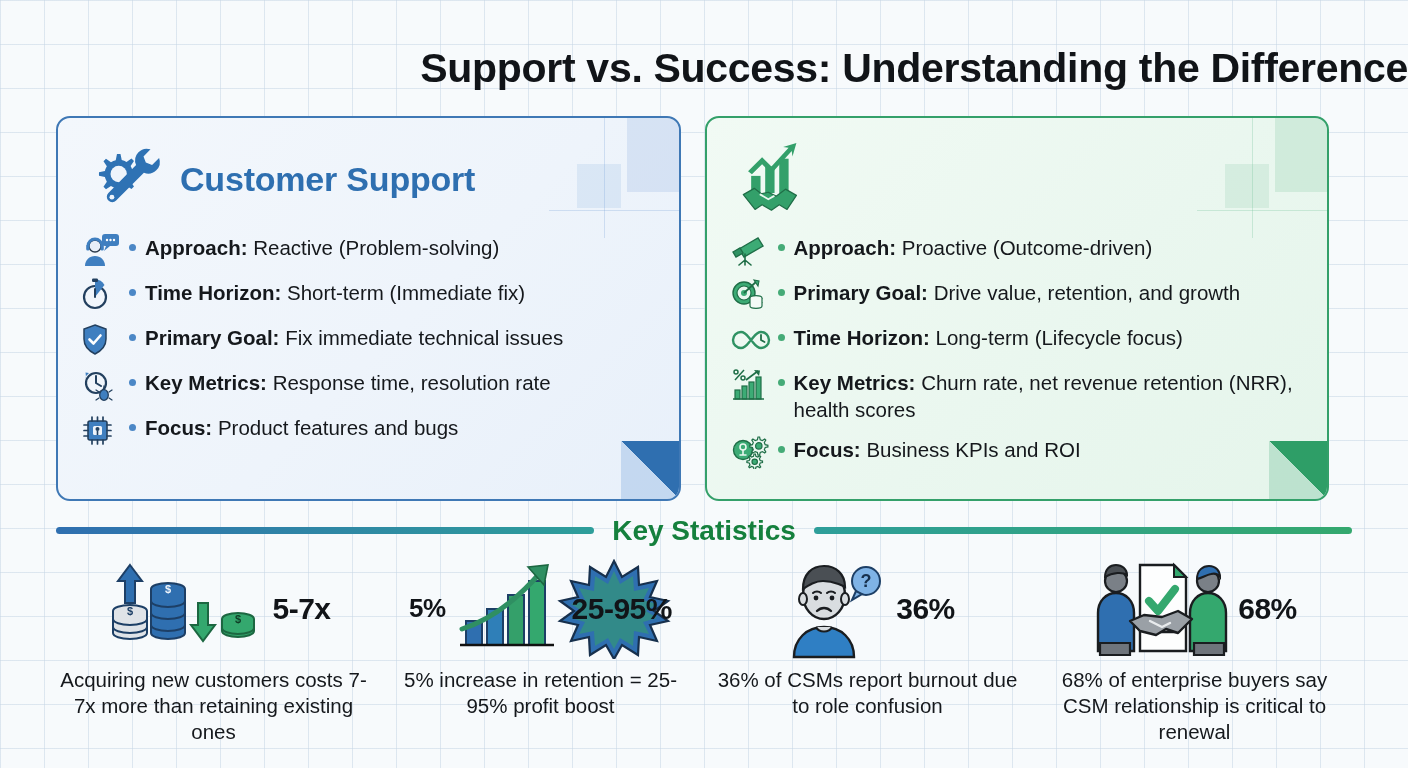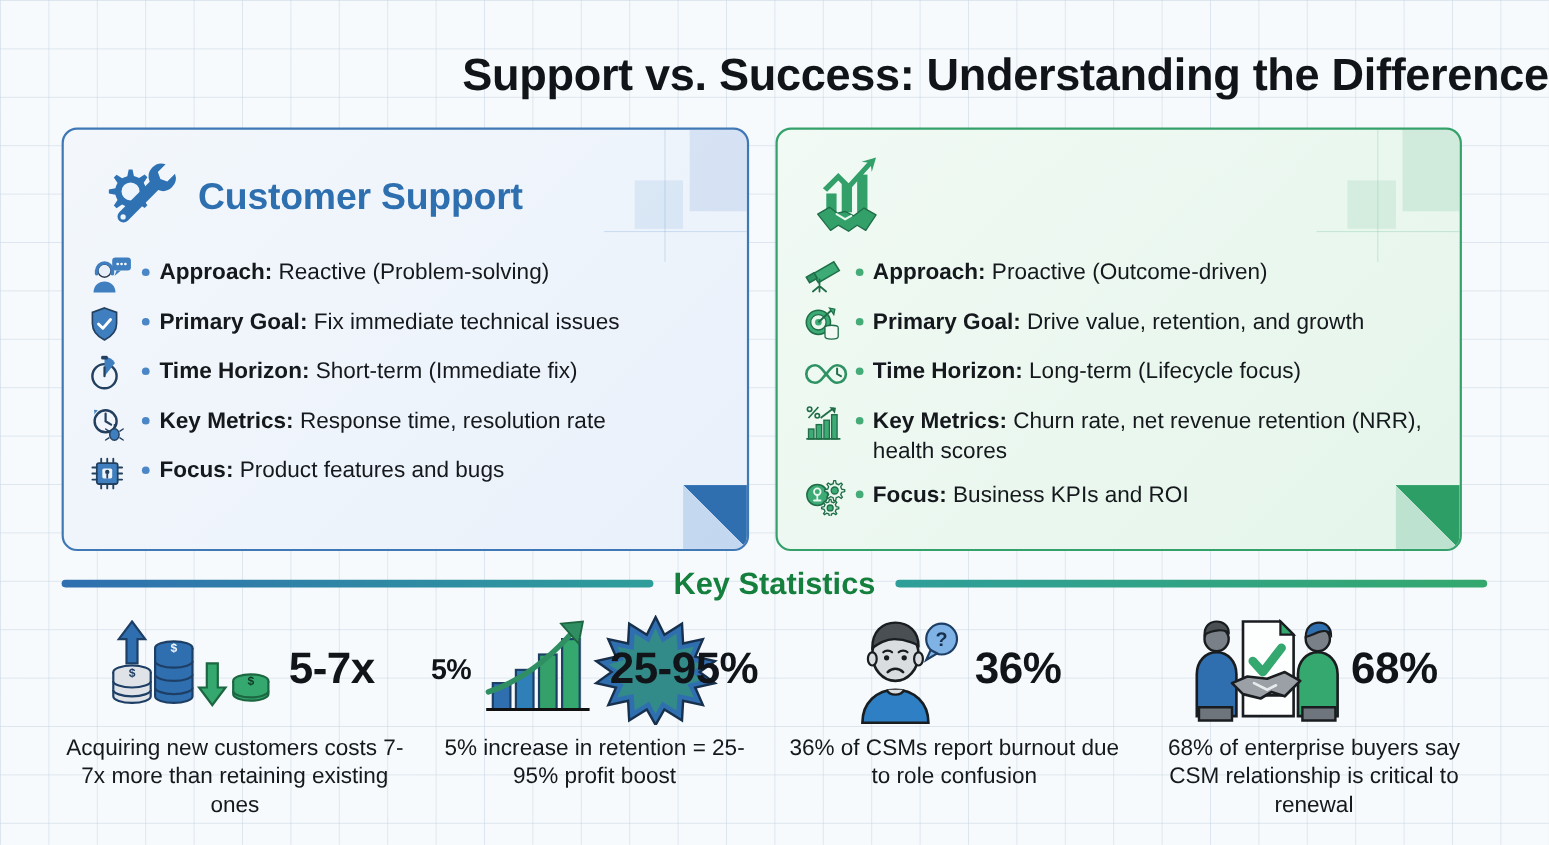--- a/index.html
+++ b/index.html
@@ -175,21 +175,21 @@
   }
   .stat-visual {
     height: 100px;
     display: flex;
     align-items: center;
     justify-content: center;
     gap: 6px;
   }
   .stat-visual svg { display: block; }
   .stat-value {
-    font-size: 40px;
+    font-size: 30px;
     font-weight: bold;
     color: #111418;
     letter-spacing: -0.5px;
   }
   .stat-value.small { font-size: 26px; }
   .stat-caption {
     font-size: 20.5px;
     color: #15181c;
     line-height: 1.28;
     margin-top: 8px;
@@ -241,39 +241,39 @@
             <path d="M3 33c0-6 4.5-10 10-10s10 4 10 10z" fill="#3f7fc0"></path>
           </svg>
         </span>
         <span class="dot"></span>
         <span class="row-text"><b>Approach:</b> <span>Reactive (Problem-solving)</span></span>
       </div>
 
       <div class="bullet-row">
         <span class="row-icon">
           <svg viewBox="0 0 40 34" width="40" height="34">
-            <path d="M13 2l11 4v10c0 7-5 12-11 15-6-3-11-8-11-15V6z" fill="#3f7fc0" stroke="#23405f" stroke-width="1.5"></path>
-            <path d="M7.5 16.5l4 4 7-8" fill="none" stroke="#fff" stroke-width="2.6" stroke-linecap="round" stroke-linejoin="round"></path>
-          </svg>
-        </span>
-        <span class="dot"></span>
-        <span class="row-text"><b>Primary Goal:</b> <span>Fix immediate technical issues</span></span>
-      </div>
-
-      <div class="bullet-row">
-        <span class="row-icon">
-          <svg viewBox="0 0 40 34" width="40" height="34">
             <circle cx="13" cy="19" r="11" fill="none" stroke="#23405f" stroke-width="2.2"></circle>
             <path d="M13 1.5a11 11 0 0 1 9.5 5.4L13 19z" fill="#3f7fc0"></path>
             <rect x="10" y="0.5" width="6" height="3.4" rx="1.2" fill="#23405f"></rect>
             <path d="M13 19V11" stroke="#23405f" stroke-width="2" stroke-linecap="round"></path>
           </svg>
         </span>
         <span class="dot"></span>
         <span class="row-text"><b>Time Horizon:</b> <span>Short-term (Immediate fix)</span></span>
+      </div>
+
+      <div class="bullet-row">
+        <span class="row-icon">
+          <svg viewBox="0 0 40 34" width="40" height="34">
+            <path d="M13 2l11 4v10c0 7-5 12-11 15-6-3-11-8-11-15V6z" fill="#3f7fc0" stroke="#23405f" stroke-width="1.5"></path>
+            <path d="M7.5 16.5l4 4 7-8" fill="none" stroke="#fff" stroke-width="2.6" stroke-linecap="round" stroke-linejoin="round"></path>
+          </svg>
+        </span>
+        <span class="dot"></span>
+        <span class="row-text"><b>Primary Goal:</b> <span>Fix immediate technical issues</span></span>
       </div>
 
       <div class="bullet-row">
         <span class="row-icon">
           <svg viewBox="0 0 40 34" width="40" height="34">
             <circle cx="14" cy="15" r="10" fill="none" stroke="#23405f" stroke-width="2.2"></circle>
             <path d="M14 8v7l5 3" fill="none" stroke="#23405f" stroke-width="2" stroke-linecap="round"></path>
             <path d="M3 11a11 11 0 0 1 4-6l-3.5-.5L4 9z" fill="#3f7fc0"></path>
             <ellipse cx="22" cy="27" rx="4.3" ry="5.3" fill="#3f7fc0" stroke="#23405f" stroke-width="1.3"></ellipse>
             <path d="M17 24l-3-2M17 30l-3 2M27 24l3-2M27 30l3 2M22 21v-3" stroke="#23405f" stroke-width="1.3" stroke-linecap="round"></path>

